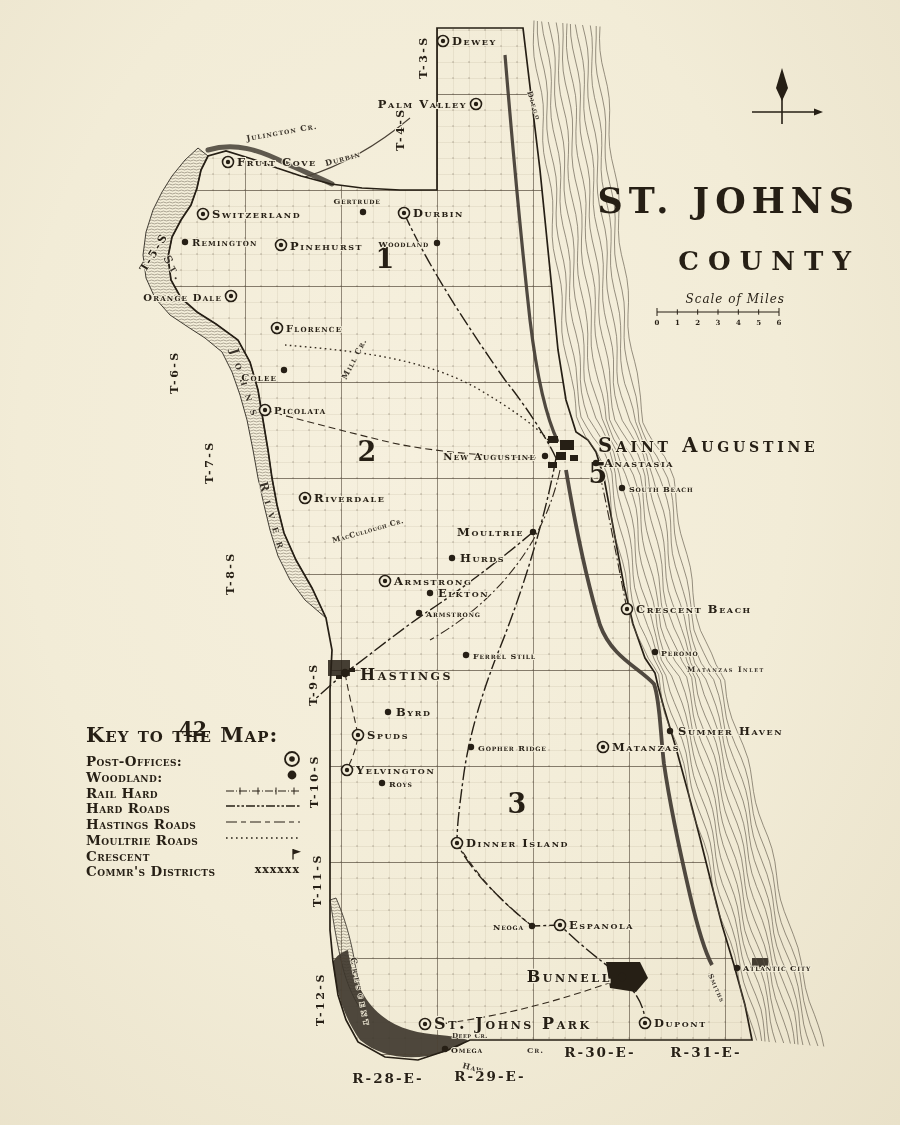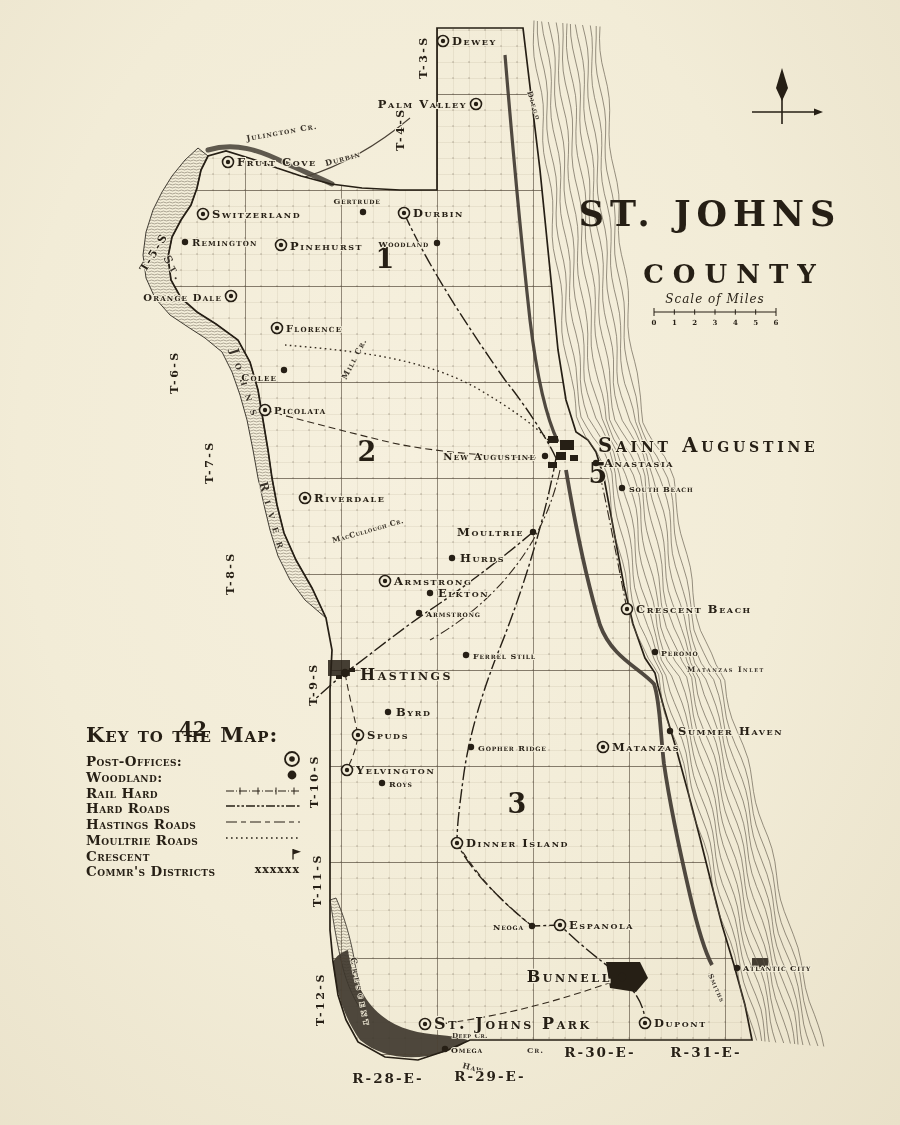--- a/index.html
+++ b/index.html
@@ -1,23 +1,23 @@
 <!DOCTYPE html>
 <html><head>
 <meta charset="utf-8">
 <style>
   html,body{margin:0;padding:0;background:#d8d2bd;}
   .page{position:relative;width:900px;height:1125px;overflow:hidden;
         background:radial-gradient(ellipse at 45% 40%, #f6f0de 0%, #f2ecd7 55%, #e9e1c9 100%);
         font-family:"DejaVu Serif", serif; color:#261f15;}
   #map-svg{position:absolute;left:0;top:0;width:900px;height:1125px;}
-  .title-block{position:absolute;left:560px;top:196px;width:300px;text-align:center;line-height:1.05;}
+  .title-block{position:absolute;left:560px;top:183px;width:300px;text-align:right;line-height:1.05;}
   .title-block .t1{font-size:35px;font-weight:bold;letter-spacing:6px;}
   .title-block .t2{font-size:26px;font-weight:bold;letter-spacing:9px;margin-left:48px;margin-top:28px;}
-  .scalebar{position:absolute;left:645px;top:292px;width:140px;text-align:center;}
+  .scalebar{position:absolute;left:645px;top:292px;width:140px;text-align:right;}
   .scalebar .lbl{font-style:italic;font-size:12px;letter-spacing:1px;border-bottom:0;}
   .pageno{position:absolute;left:168px;top:717px;width:50px;text-align:center;font-size:20px;font-weight:bold;}
   .legend{position:absolute;left:86px;top:722px;width:218px;}
   .legend-title{font-variant:small-caps;font-weight:bold;font-size:21px;letter-spacing:1px;white-space:nowrap;}
   .legend-row{display:flex;justify-content:space-between;align-items:center;height:15.8px;}
   .legend-row .lab{font-variant:small-caps;font-weight:600;font-size:13.5px;letter-spacing:.4px;white-space:nowrap;}
   .legend-row .sym{width:84px;flex:0 0 84px;}
   .legend-rows{margin-top:6px;}
 </style>
 </head>

